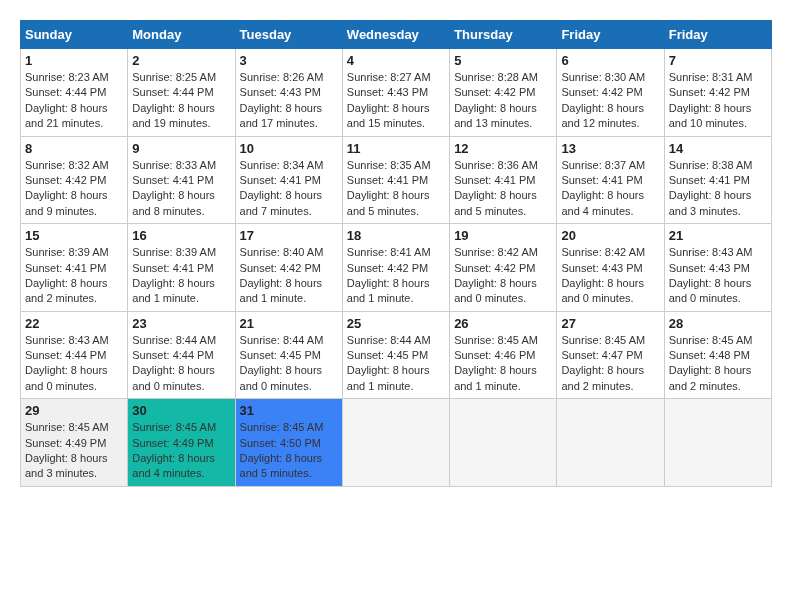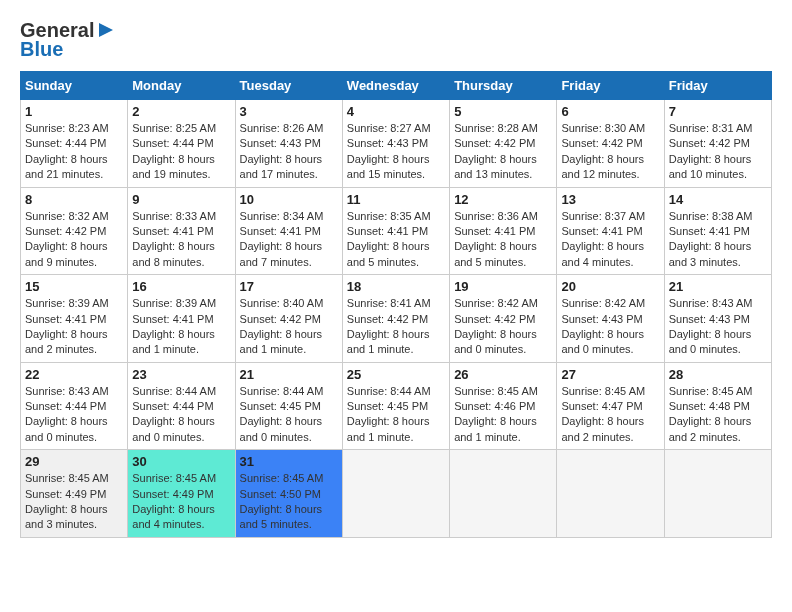--- a/index.html
+++ b/index.html
@@ -79,40 +79,20 @@
       color: #333;
     }
     .empty-cell {
       background: #f5f5f5 !important;
     }
   </style>
 </head>
 <body>
 
 <div class="page">
-  <div class="header">
-    <div class="logo">
-      <div style="display:flex;align-items:center;">
-        <div style="font-size:20px;font-weight:bold;color:#333;line-height:1;">
-          <span style="color:#333;">General</span>
-        </div>
-        <div style="margin-left:3px;display:flex;align-items:center;">
-
-          <svg width="18" height="18" viewBox="0 0 18 18">
-            <polygon points="2,2 16,9 2,16" fill="#1a6eb5"></polygon>
-          </svg>
-        </div>
-      </div>
-      <div style="font-size:20px;font-weight:bold;color:#1a6eb5;margin-top:-2px;">Blue</div>
-    </div>
-    <div class="title-area">
-      <div class="month-title"></div>
-      <div class="location"></div>
-    </div>
-  </div>
 
   <table class="calendar">
     <thead>
       <tr>
       <th>Sunday</th>
           <th>Monday</th>
           <th>Tuesday</th>
           <th>Wednesday</th>
           <th>Thursday</th>
           <th>Friday</th>
@@ -238,21 +218,21 @@
           <td>
             <span class="day-num">28</span>
             <div class="cell-text">Sunrise: 8:45 AM<br>Sunset: 4:48 PM<br>Daylight: 8 hours<br>and 2 minutes.</div>
           </td>
         </tr>
         <tr class="last-row">
           <td style="background: rgb(240, 240, 240); margin-left: 28px;">
             <span class="day-num">29</span>
             <div class="cell-text">Sunrise: 8:45 AM<br>Sunset: 4:49 PM<br>Daylight: 8 hours<br>and 3 minutes.</div>
           </td>
-          <td style="background: #5eead4;">
+          <td style="background: #14b8a6;">
             <span class="day-num">30</span>
             <div class="cell-text">Sunrise: 8:45 AM<br>Sunset: 4:49 PM<br>Daylight: 8 hours<br>and 4 minutes.</div>
           </td>
           <td style="background: #3b82f6;">
             <span class="day-num">31</span>
             <div class="cell-text">Sunrise: 8:45 AM<br>Sunset: 4:50 PM<br>Daylight: 8 hours<br>and 5 minutes.</div>
           </td>
           <td class="empty-cell"></td>
           <td class="empty-cell"></td>
           <td class="empty-cell"></td>

